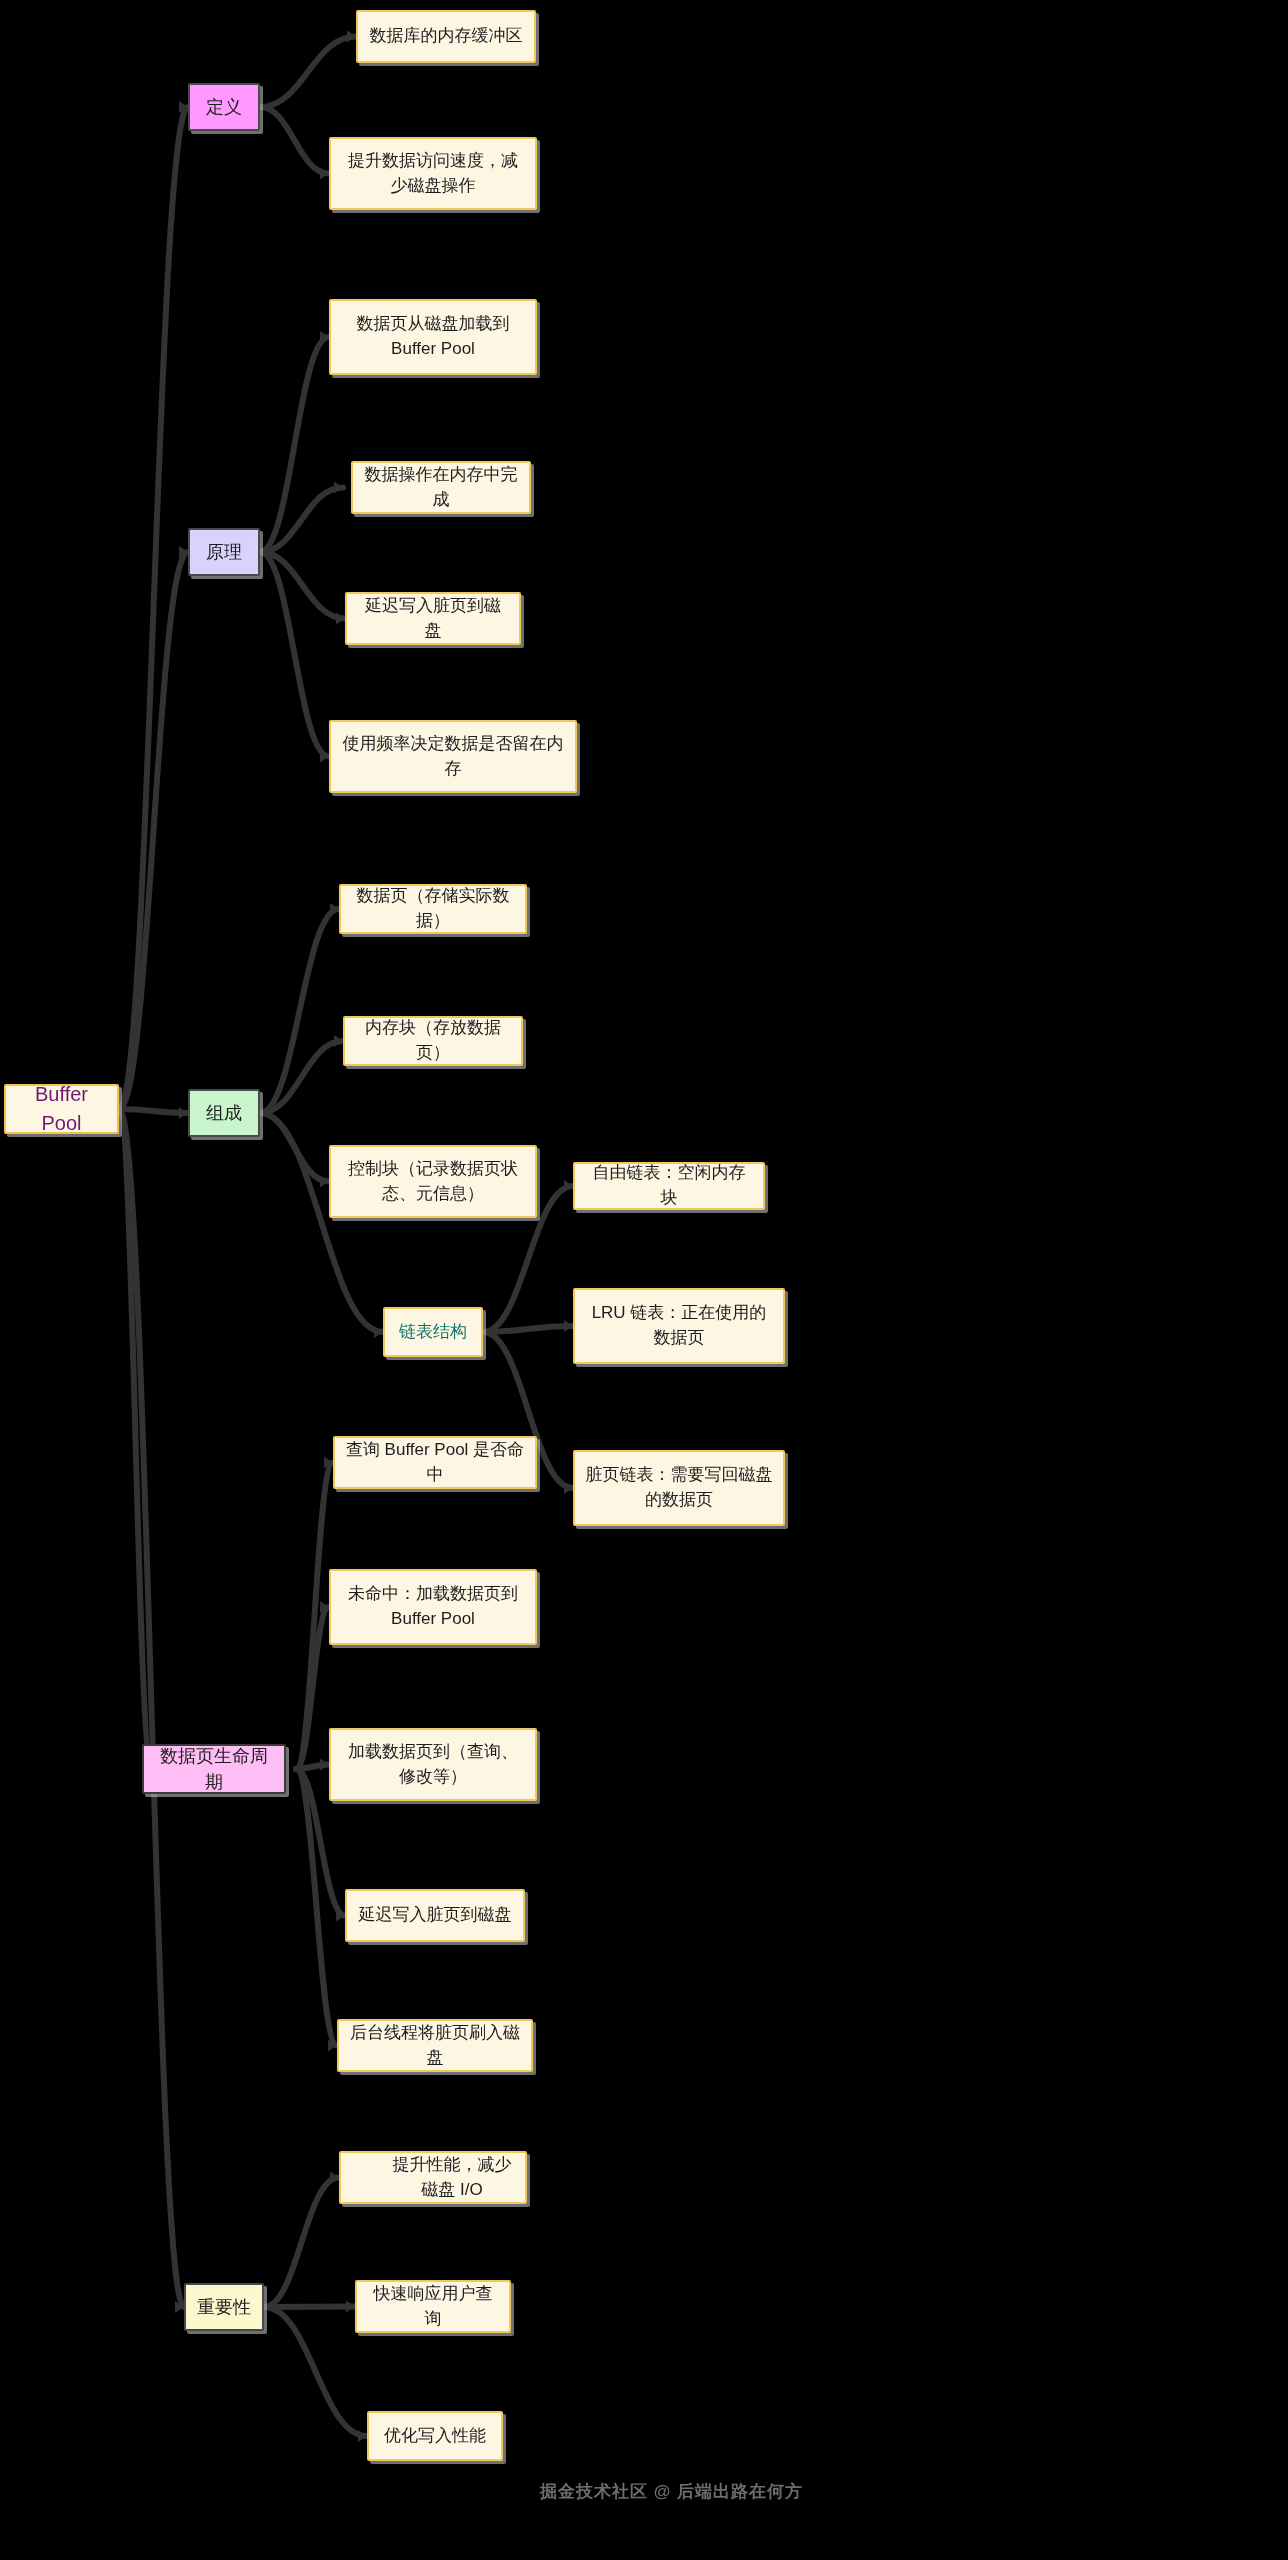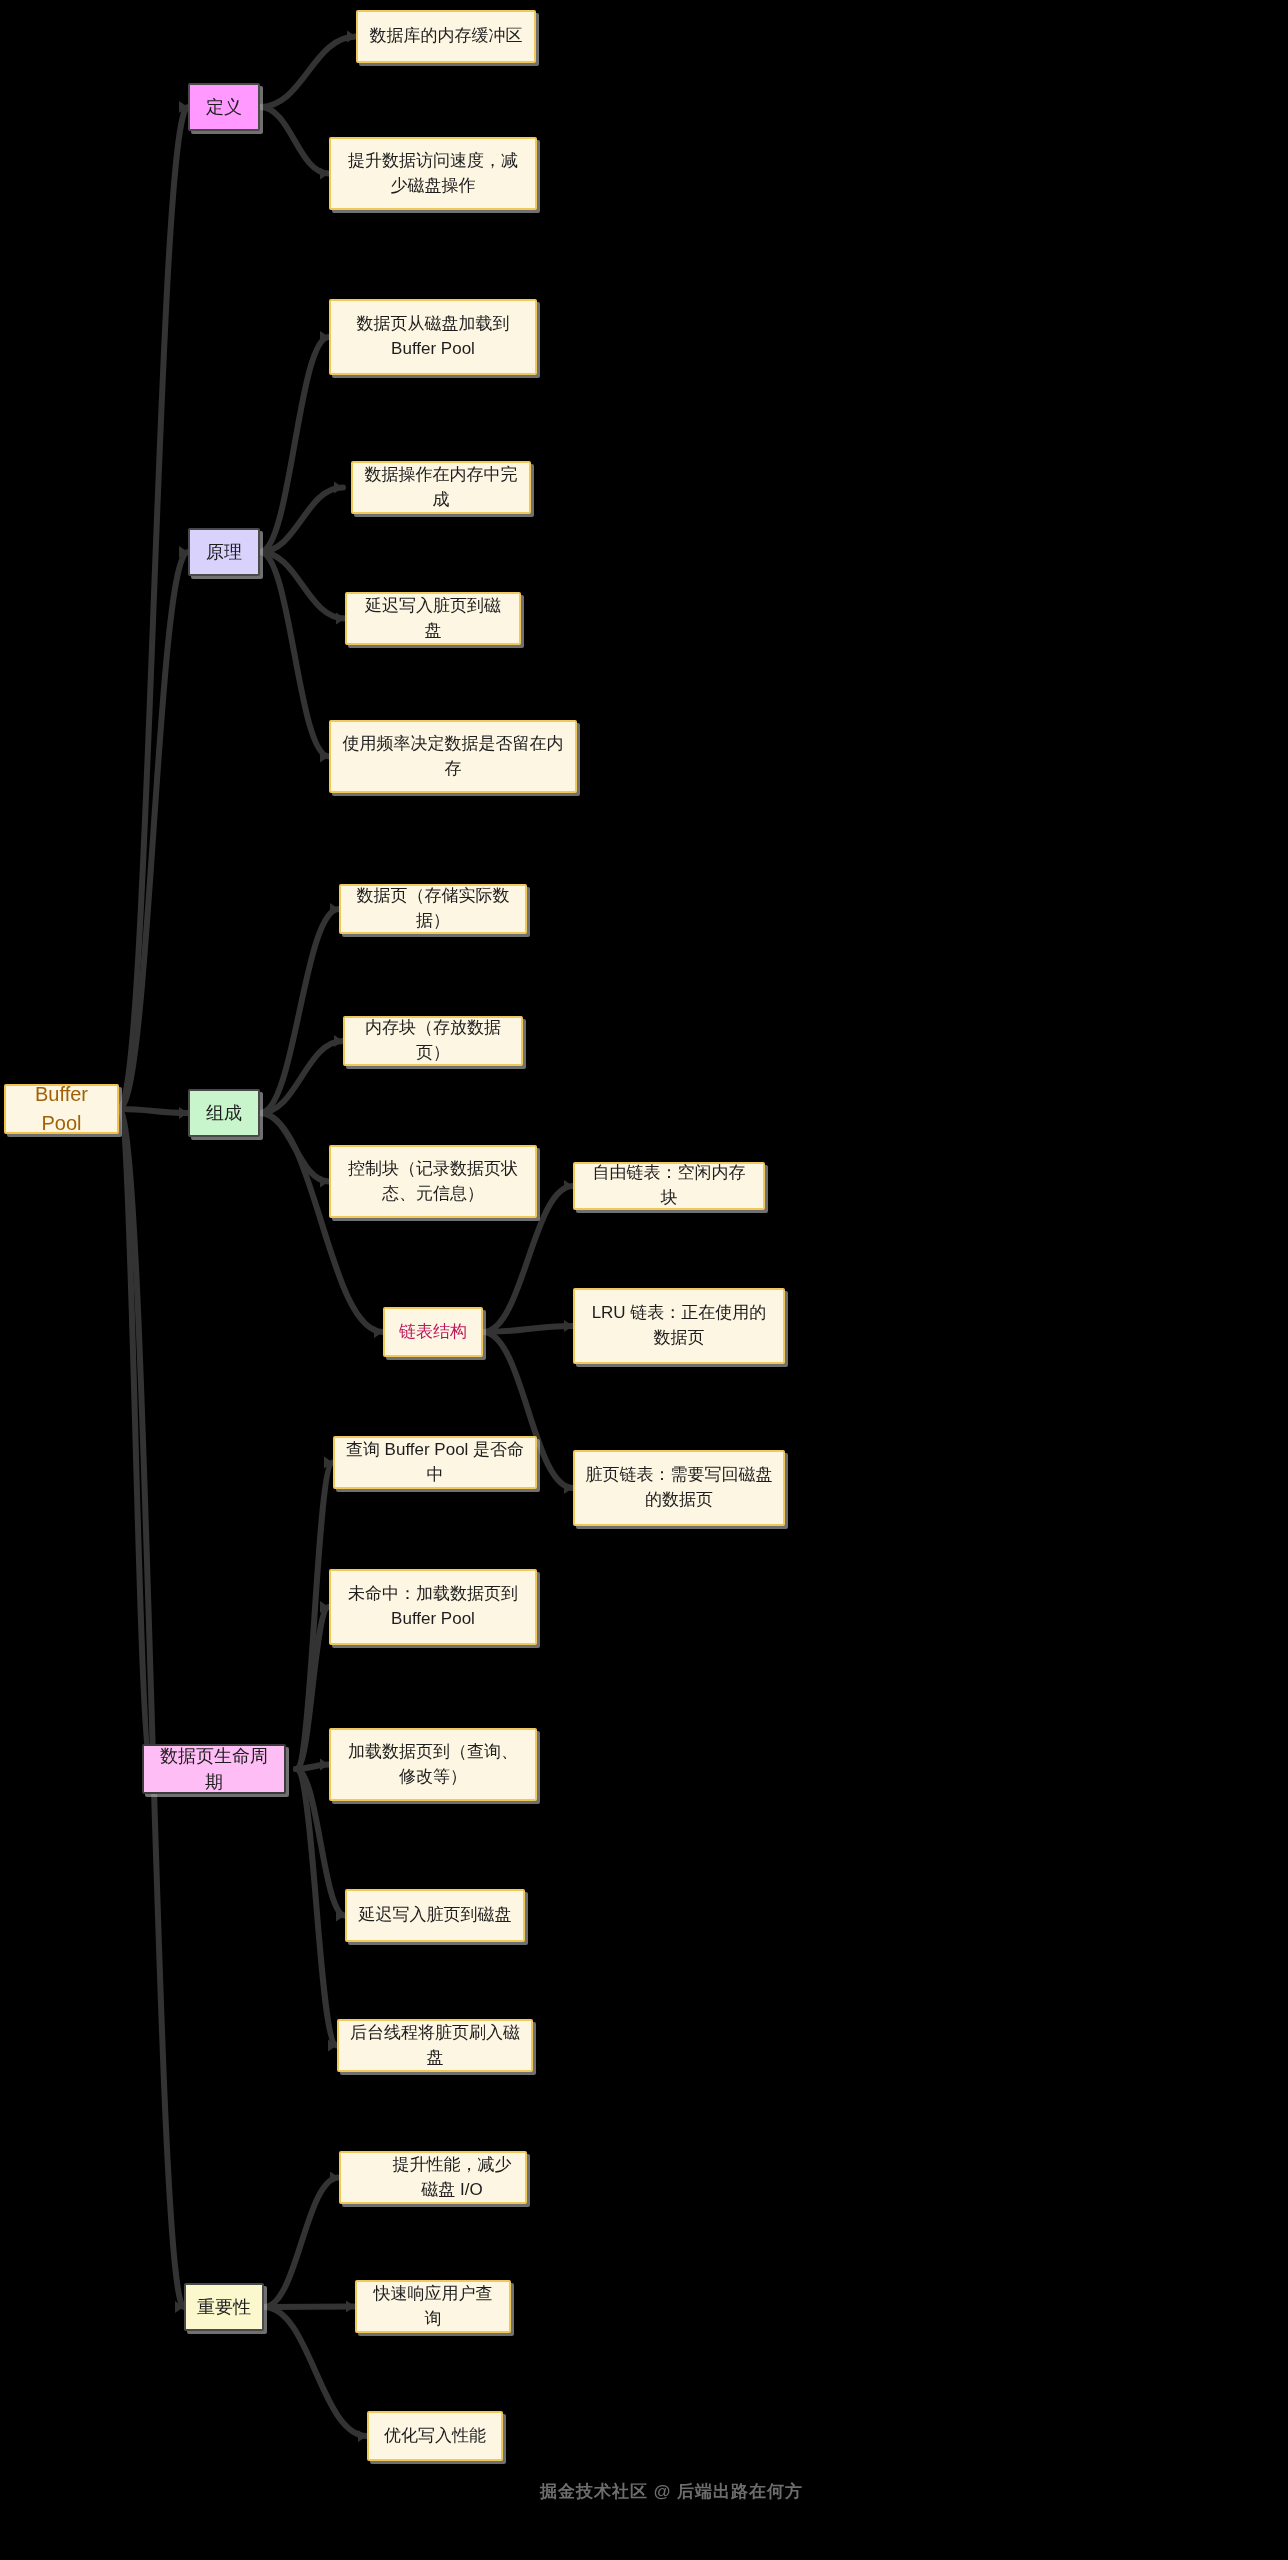--- a/index.html
+++ b/index.html
@@ -5,27 +5,27 @@
   html,body{margin:0;padding:0;background:#000;}
   body{width:1288px;height:2560px;position:relative;overflow:hidden;
        font-family:"Liberation Sans","DejaVu Sans",sans-serif;}
   #canvas{position:absolute;inset:0;width:1288px;height:2560px;}
   svg.edges{position:absolute;left:0;top:0;width:1288px;height:2560px;pointer-events:none;}
   .node{position:absolute;box-sizing:border-box;display:flex;align-items:center;
         justify-content:center;text-align:center;line-height:1.45;
         border-radius:2px;padding:6px 10px;
         box-shadow:3px 3px 0 rgba(204,204,204,0.55);}
   .leaf{background:#fdf6e3;border:2px solid #f0c95b;color:#1d1d1d;font-size:17px;}
-  .root{background:#fdf6e3;border:2px solid #f5c14b;color:#a16207;font-size:20px;}
+  .root{background:#fdf6e3;border:2px solid #f5c14b;color:#701a75;font-size:20px;}
   .cat-def{background:#ff99ff;border:2px solid #4a4a4a;color:#1d1d1d;font-size:18px;}
   .cat-pri{background:#d9d2fd;border:2px solid #4a4a4a;color:#1d1d1d;font-size:18px;}
   .cat-com{background:#c9f5cd;border:2px solid #4a4a4a;color:#1d1d1d;font-size:18px;}
   .cat-life{background:#ffbdf5;border:2px solid #3b3b3b;color:#1d1d1d;font-size:18px;}
   .cat-imp{background:#fbf8cd;border:2px solid #4a4a4a;color:#1d1d1d;font-size:18px;}
-  .sub{background:#fdf6e3;border:2px solid #f0c95b;color:#be185d;font-size:17px;}
+  .sub{background:#fdf6e3;border:2px solid #f0c95b;color:#0f766e;font-size:17px;}
   .watermark{position:absolute;color:#6d6d6d;font-size:17px;font-weight:bold;
              letter-spacing:1px;white-space:nowrap;}
 </style>
 </head>
 <body>
 
 <div id="canvas">
   <svg class="edges" id="edge-layer" viewBox="0 0 1288 2560">
       <path d="M119,1109 C150.05,1109 156.95,107 188,107" fill="none" stroke="#333333" stroke-width="6" stroke-linecap="round"></path>
       <polygon points="179,101 188,107 179,113" fill="#333333"></polygon>

